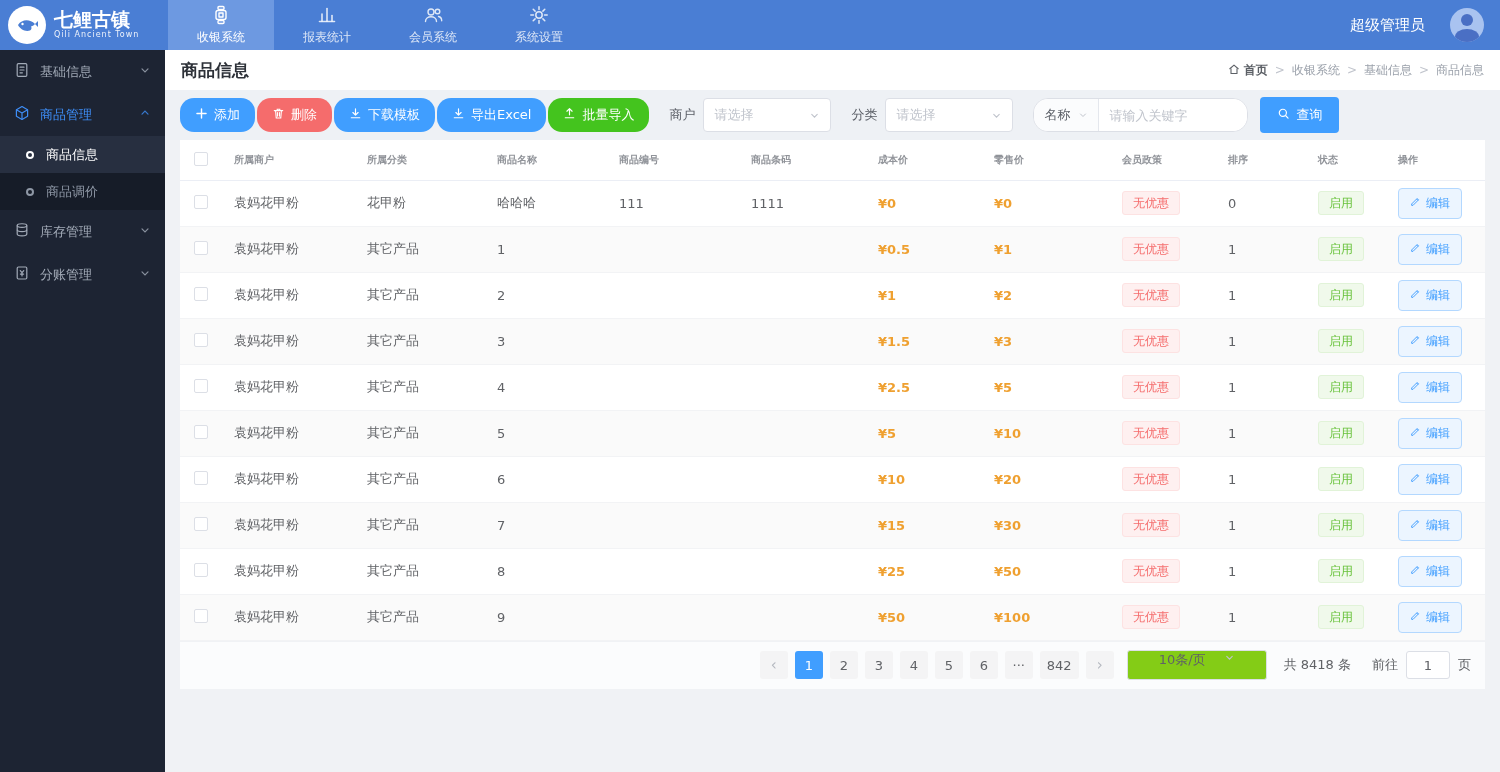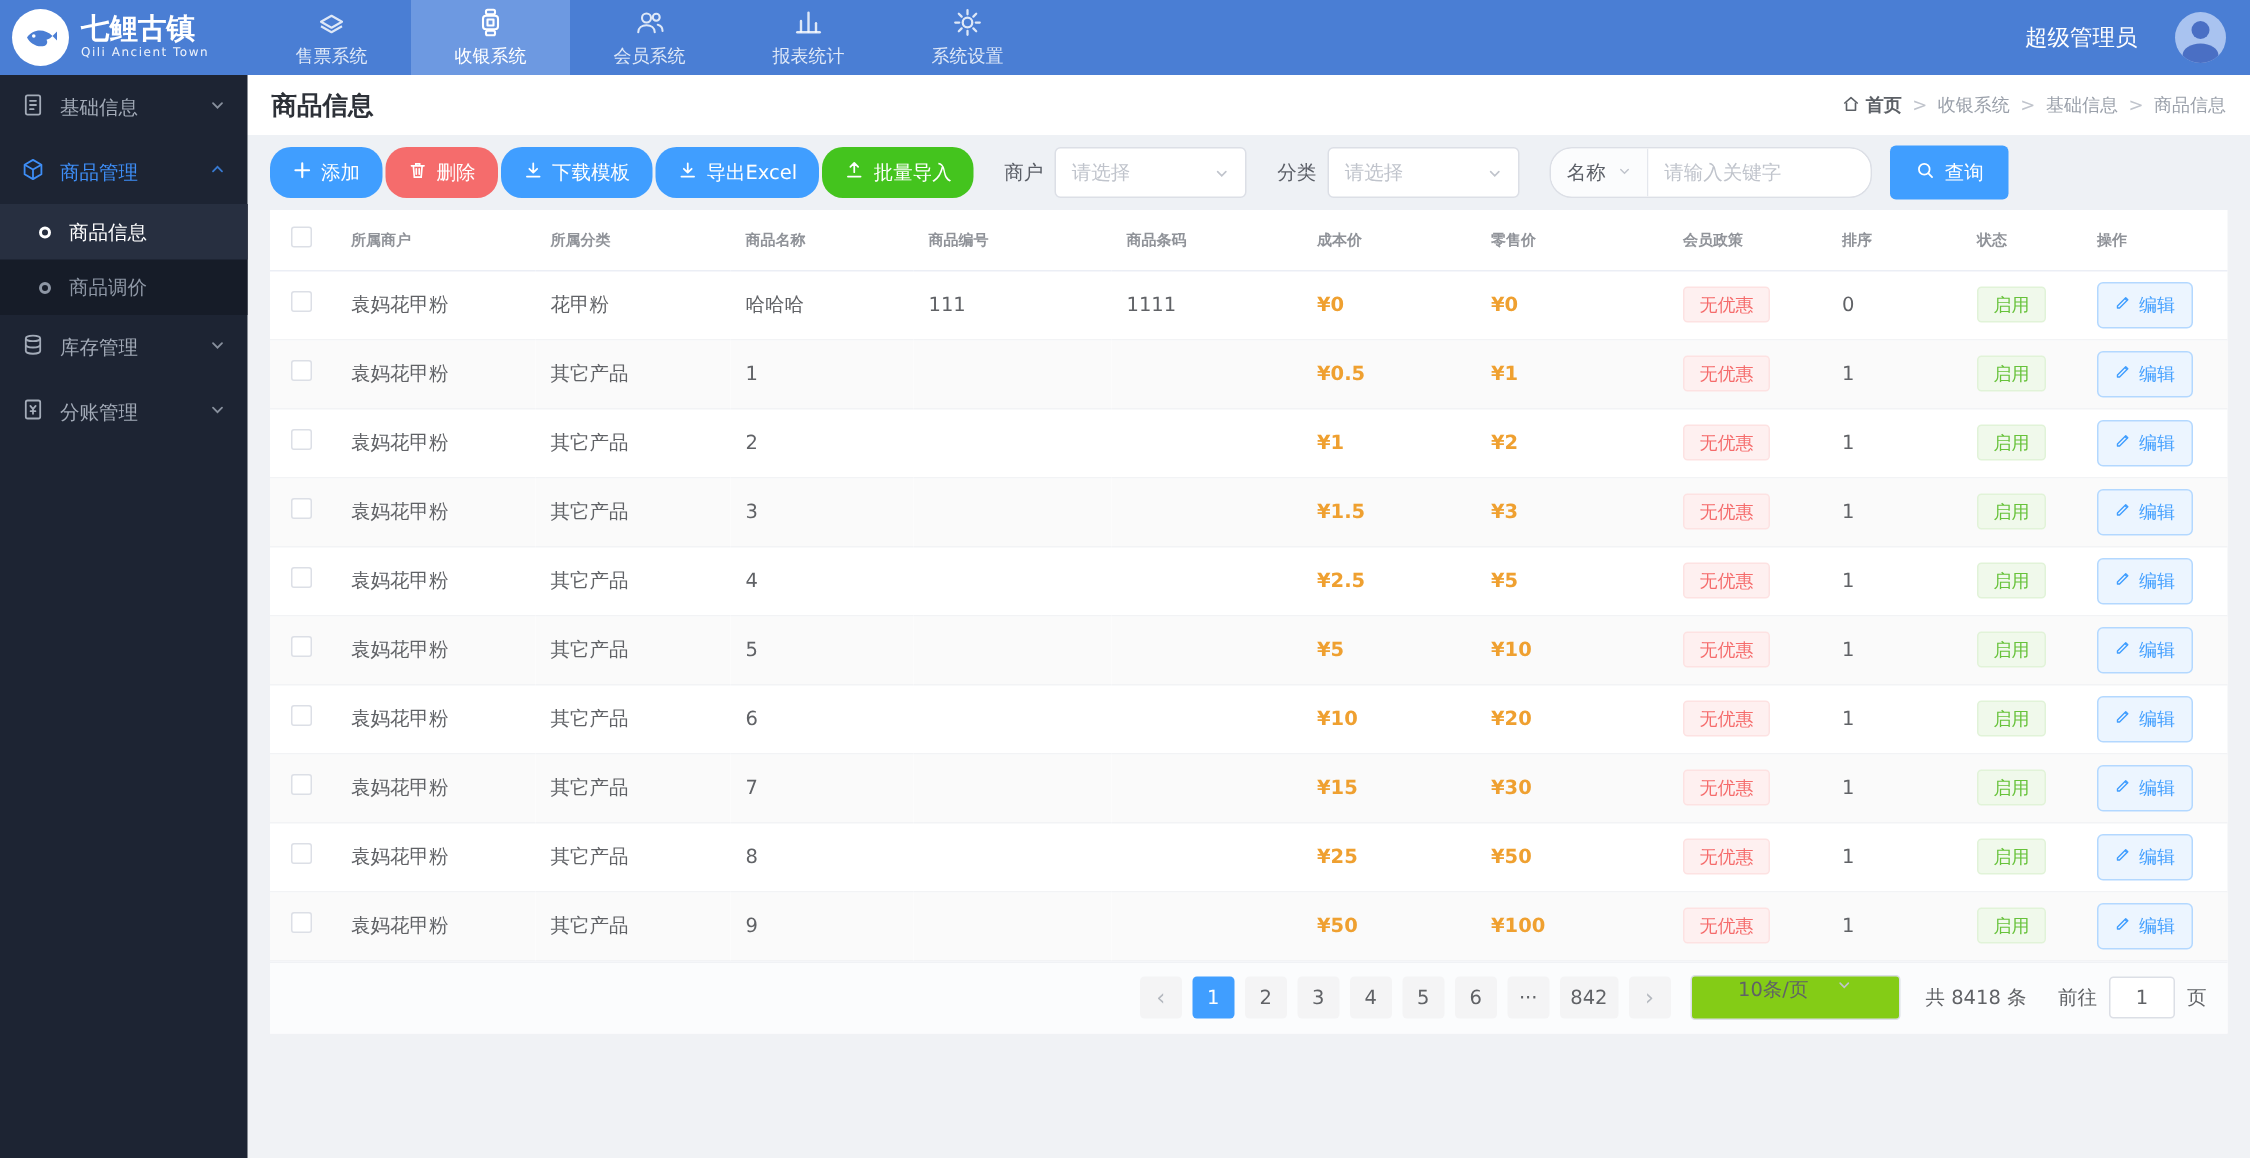--- a/index.html
+++ b/index.html
@@ -96,61 +96,52 @@
         <circle cx="8.5" cy="12" r="1.2" fill="#fff"></circle>
         <path d="M21 12l3-3v6z" fill="#4a7ed4"></path>
       </svg>
     </div>
     <div class="logo-text">
       <span class="logo-title">七鲤古镇</span>
       <span class="logo-sub">Qili Ancient Town</span>
     </div>
   </div>
   <div class="nav-tabs">
-    <div class="tab">
-      <span>
-        <svg width="20" height="20" viewBox="0 0 20 20" fill="none" stroke="currentColor" stroke-width="1.4" stroke-linejoin="round">
-          <path d="M3 9.5l7-4 7 4-7 4z"></path>
-            <path d="M3 12.5l7 4 7-4"></path>
-        </svg>
-      </span>
-      <span>售票系统</span>
-    </div>
     <div class="tab active">
       <span>
         <svg width="20" height="20" viewBox="0 0 20 20" fill="none" stroke="currentColor" stroke-width="1.4" stroke-linejoin="round">
           <rect x="7" y="1.5" width="6" height="3" rx="1"></rect>
             <rect x="5" y="5.5" width="10" height="9" rx="2"></rect>
             <rect x="8" y="8" width="4" height="4"></rect>
             <rect x="7" y="15.5" width="6" height="3" rx="1"></rect>
         </svg>
       </span>
       <span>收银系统</span>
     </div>
     <div class="tab">
       <span>
+        <svg width="20" height="20" viewBox="0 0 20 20" fill="none" stroke="currentColor" stroke-width="1.6" stroke-linecap="round">
+          <path d="M5 16V9"></path>
+            <path d="M10 16V3.5"></path>
+            <path d="M15 16v-5.5"></path>
+            <path d="M2.5 16.5h15"></path>
+        </svg>
+      </span>
+      <span>报表统计</span>
+    </div>
+    <div class="tab">
+      <span>
         <svg width="20" height="20" viewBox="0 0 20 20" fill="none" stroke="currentColor" stroke-width="1.4" stroke-linecap="round">
           <circle cx="8" cy="7" r="3"></circle>
             <path d="M2.5 16.5c0-3 2.5-4.7 5.5-4.7s5.5 1.7 5.5 4.7"></path>
             <circle cx="14.5" cy="6.5" r="2.3"></circle>
             <path d="M15.5 11.5c2 .4 3.2 1.9 3.2 4.2"></path>
         </svg>
       </span>
       <span>会员系统</span>
-    </div>
-    <div class="tab">
-      <span>
-        <svg width="20" height="20" viewBox="0 0 20 20" fill="none" stroke="currentColor" stroke-width="1.6" stroke-linecap="round">
-          <path d="M5 16V9"></path>
-            <path d="M10 16V3.5"></path>
-            <path d="M15 16v-5.5"></path>
-            <path d="M2.5 16.5h15"></path>
-        </svg>
-      </span>
-      <span>报表统计</span>
     </div>
     <div class="tab">
       <span>
         <svg width="20" height="20" viewBox="0 0 20 20" fill="none" stroke="currentColor" stroke-width="1.5" stroke-linecap="round">
           <circle cx="10" cy="10" r="3.2"></circle>
           <path d="M10 1.8v2.7M10 15.5v2.7M1.8 10h2.7M15.5 10h2.7M4.2 4.2l1.9 1.9M13.9 13.9l1.9 1.9M15.8 4.2l-1.9 1.9M6.1 13.9l-1.9 1.9"></path>
         </svg>
       </span>
       <span>系统设置</span>
     </div>

